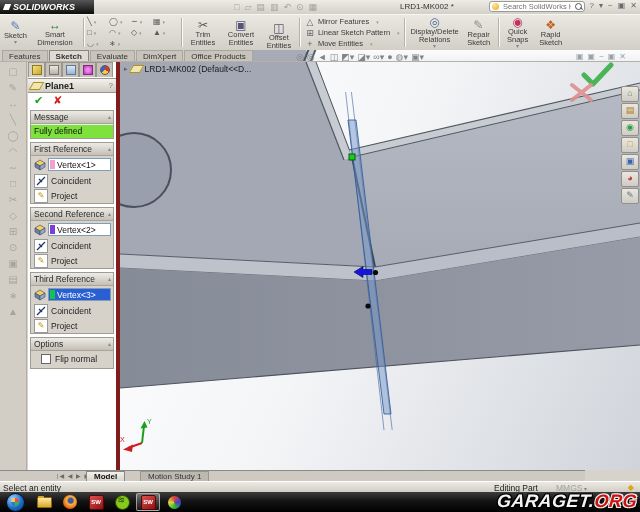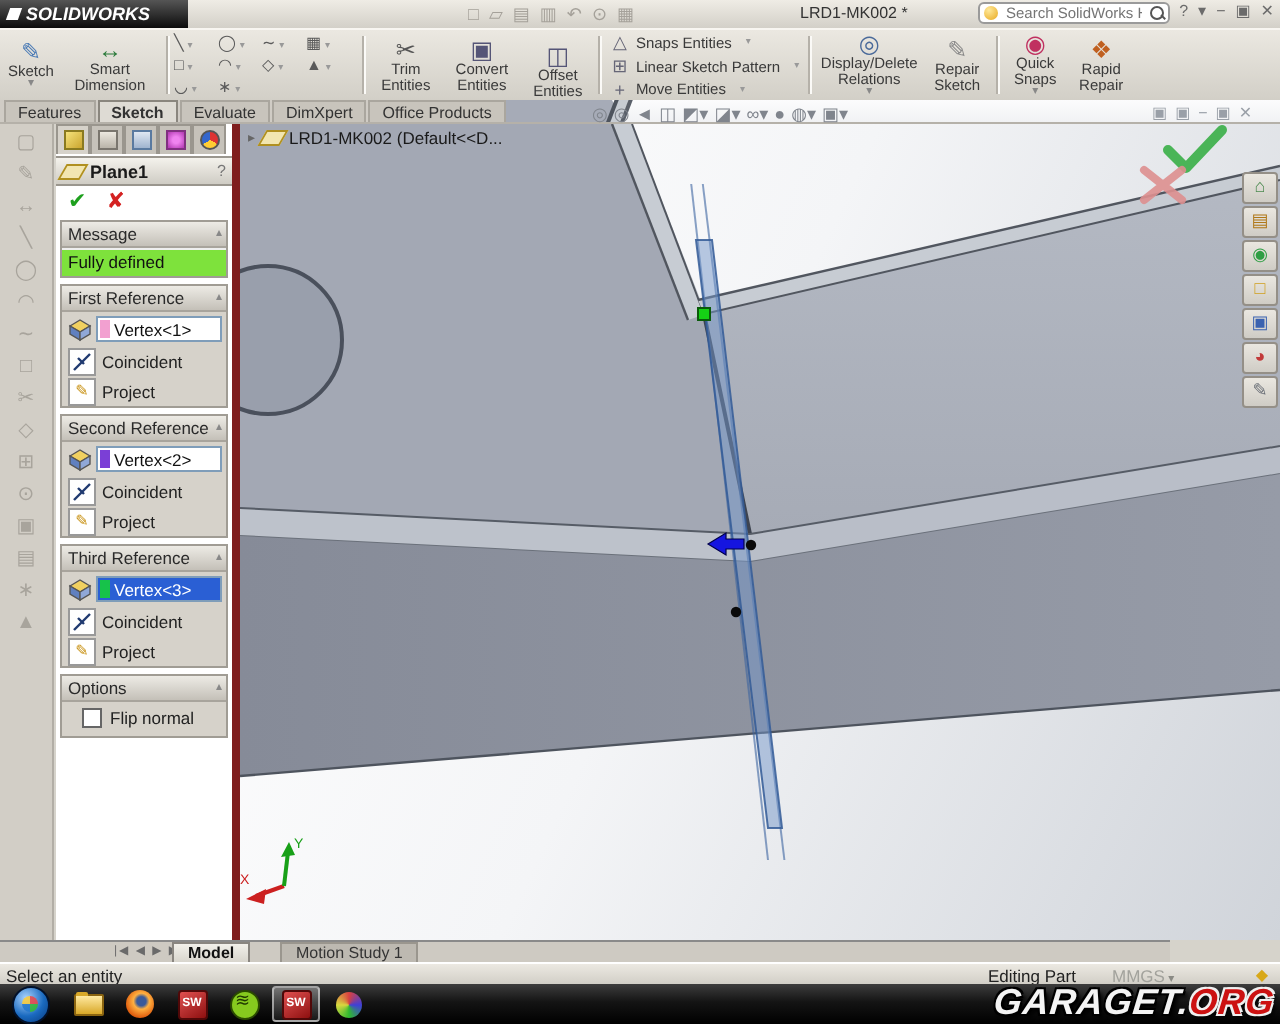--- a/index.html
+++ b/index.html
@@ -252,21 +252,21 @@
     <span>Convert Entities</span>
   </div>
   <div class="cmd-big" style="width:32px;margin-top:6px">
     <span class="cicon" style="color:#557">◫</span>
     <span>Offset Entities</span>
   </div>
   <div class="vsep"></div>
   <div class="cmd-stack">
     <div class="srow">
       <span class="cicon" style="color:#667">△</span>
-      <span>Snaps Entities</span>
+      <span>Mirror Features</span>
     </div>
     <div class="srow">
       <span class="cicon" style="color:#667">⊞</span>
       <span>Linear Sketch Pattern</span>
     </div>
     <div class="srow">
       <span class="cicon" style="color:#667">+</span>
       <span>Move Entities</span>
     </div>
   </div>
@@ -281,21 +281,21 @@
     <span>Repair Sketch</span>
   </div>
   <div class="vsep"></div>
   <div class="cmd-big" style="width:28px">
     <span class="cicon" style="color:#c03060">◉</span>
     <span>Quick Snaps</span>
       <span class="carat">▾</span>
   </div>
   <div class="cmd-big" style="width:30px">
     <span class="cicon" style="color:#c06020">❖</span>
-    <span>Rapid Repair</span>
+    <span>Rapid Sketch</span>
   </div>
 </div>
 
 <div id="ribbonrow">
   <div id="tabrow-right">
     <div class="trr-plate"></div>
     <div class="trr-band"></div>
     <div class="trr-l1"></div>
     <div class="trr-l2"></div>
   </div>

